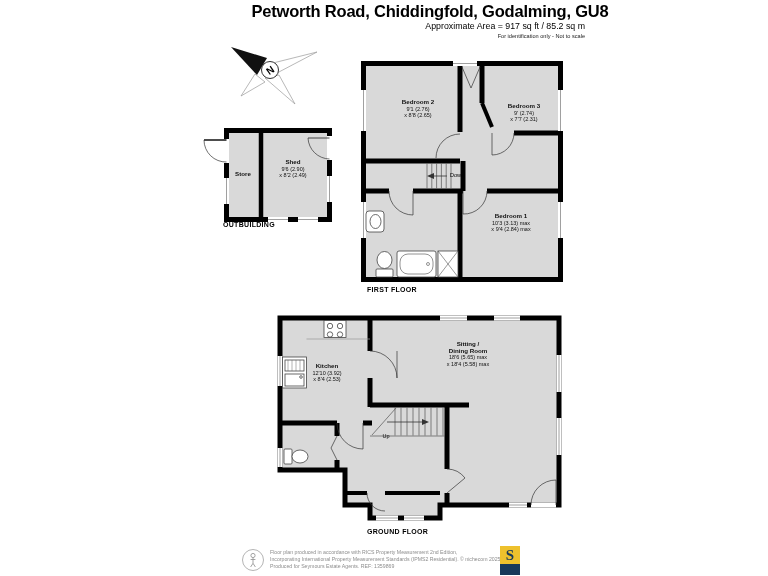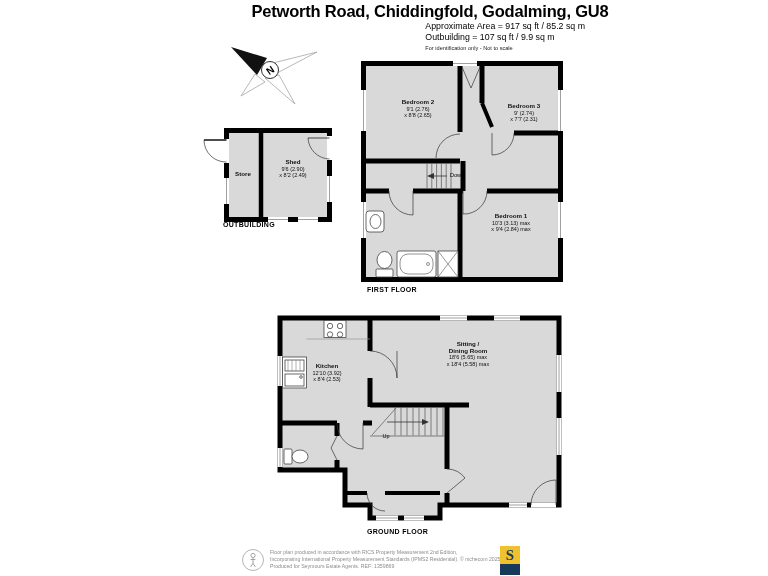--- a/index.html
+++ b/index.html
@@ -1,21 +1,21 @@
 <!DOCTYPE html>
 <html><head>
 <meta charset="utf-8">
 <style>
   html,body{margin:0;padding:0;background:#fff;}
   .page{position:relative;width:768px;height:576px;background:#ffffff;
         font-family:"Liberation Sans",sans-serif;overflow:hidden;color:#000;margin-left:12px;}
   .abs{position:absolute;}
   .title{top:2px;left:118px;width:600px;text-align:center;
          font-size:16.5px;font-weight:bold;letter-spacing:-0.2px;}
-  .areas{top:21px;right:195px;text-align:left;font-size:8.8px;line-height:11.4px;}
+  .areas{top:21px;right:195px;text-align:right;font-size:8.8px;line-height:11.4px;}
   .areas .note{font-size:5.6px;line-height:9px;color:#222;}
   .caption{font-size:7px;font-weight:bold;letter-spacing:0.3px;}
   .roomlbl{text-align:center;font-size:5.5px;line-height:6.6px;color:#111;
            transform:translateX(-50%);white-space:nowrap;}
   .roomlbl .rn{font-weight:bold;font-size:6.2px;display:block;}
   .roomlbl span{display:block;}
   .stairlbl{font-size:5.5px;transform:translateX(-50%);white-space:nowrap;}
   .footer-text{left:258px;top:549px;font-size:5.2px;line-height:7.2px;color:#8d8d8d;}
   .logo{left:488px;top:546px;width:20px;height:29px;}
   .logo .top{height:18px;display:flex;align-items:center;justify-content:center;}
@@ -24,21 +24,20 @@
   svg{display:block;}
 </style>
 </head>
 <body>
 
 <div class="page">
 
   <div class="abs title">Petworth Road, Chiddingfold, Godalming, GU8</div>
   <div class="abs areas">
     <div>Approximate Area = 917 sq ft / 85.2 sq m</div>
-    <div>Outbuilding = 107 sq ft / 9.9 sq m</div>
     <div class="note">For identification only - Not to scale</div>
   </div>
 
   <svg class="abs" style="left:215px;top:40px" width="95" height="72" viewBox="0 0 95 72">
     <polygon points="90,12 46,23 50,33" fill="#fff" stroke="#999" stroke-width="0.7"></polygon>
     <polygon points="68,64 38,38 52,35" fill="#fff" stroke="#999" stroke-width="0.7"></polygon>
     <polygon points="14,56 28,34 38,42" fill="#fff" stroke="#999" stroke-width="0.7"></polygon>
     <polygon points="4,7 40,18 30,35" fill="#111"></polygon>
     <circle cx="43" cy="30" r="8.5" fill="#fff" stroke="#333" stroke-width="1"></circle>
     <text x="43" y="34" text-anchor="middle" font-size="10" font-weight="bold" transform="rotate(-35 43 30)">N</text>

